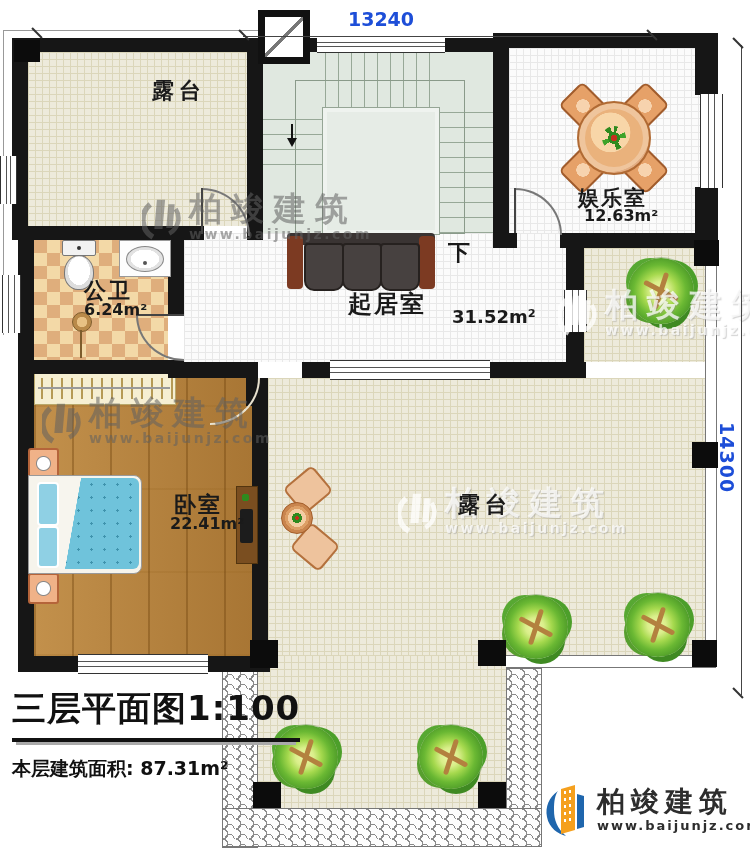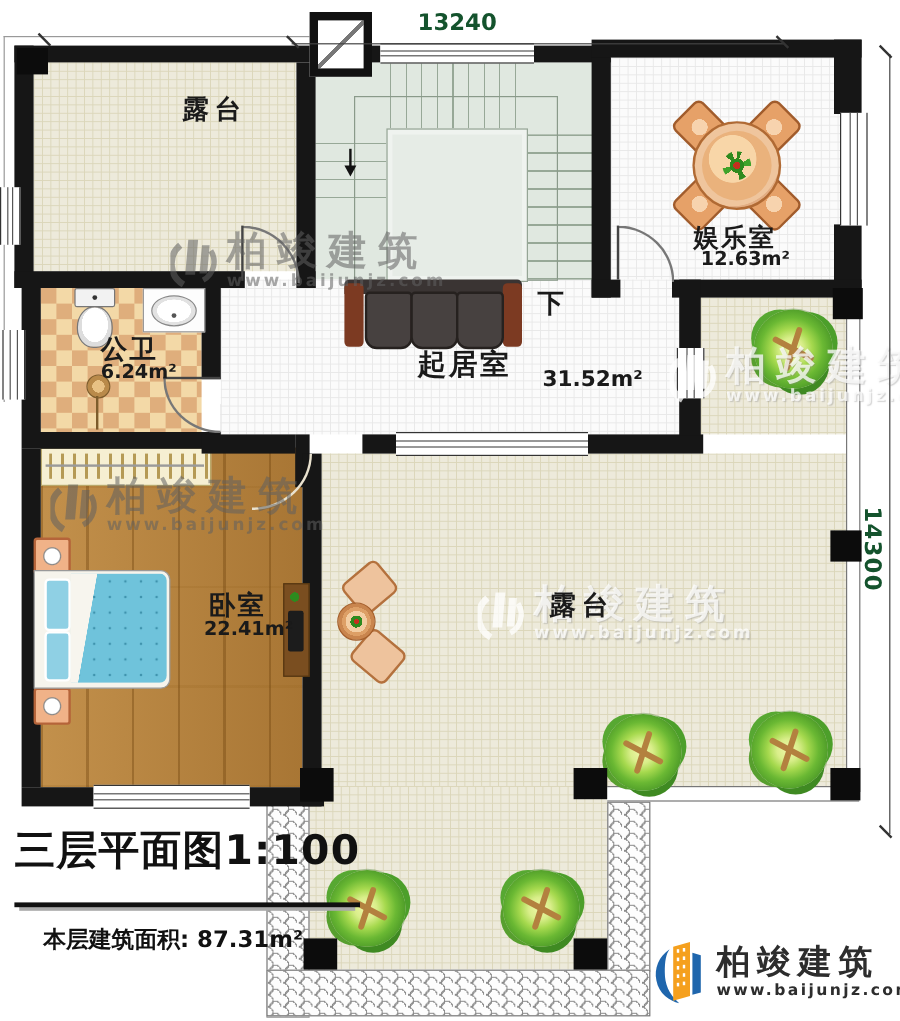--- a/index.html
+++ b/index.html
@@ -32,30 +32,30 @@
   .tree{position:absolute;border-radius:50%;background:radial-gradient(circle at 48% 50%,#f0f7a8 0%,#d9ee8a 20%,#a6d94e 36%,#6ab833 55%,#4c9a28 74%,#3c7d20 100%);box-shadow:11px -5px 0 -7px #4c9f2a,-10px 7px 0 -8px #579f2e,5px 13px 0 -8px #3f8a22,-11px -9px 0 -9px #57a832,0 0 0 1px rgba(60,120,40,.35);}
   .tree::before,.tree::after{content:"";position:absolute;left:50%;top:50%;background:#b3813f;border-radius:3px;}
   .tree::before{width:58%;height:8%;transform:translate(-50%,-50%) rotate(28deg);}
   .tree::after{width:8%;height:58%;transform:translate(-50%,-50%) rotate(18deg);}
   .chair{background:#e6a168;border:2px solid #a15c2c;border-radius:6px;background-image:radial-gradient(circle at 50% 50%,#f7d3ae 0 30%,transparent 31%);}
   .cushion{background:#474140;border:2px solid #26211f;border-radius:4px 4px 10px 10px;}
   .arm{background:#7c3a22;border-radius:4px;}
   
   .room-lb{color:#1a1a1a;font-weight:bold;letter-spacing:5px;font-size:22px;white-space:nowrap;}
   .room-ar{color:#1a1a1a;font-weight:bold;font-size:16px;white-space:nowrap;letter-spacing:0;}
-  .dim{color:#14532d;font-weight:bold;font-size:19px;}
+  .dim{color:#1d4ed8;font-weight:bold;font-size:19px;}
   .tick{position:absolute;width:14px;height:2px;background:#333;transform:rotate(45deg);}
   
   .wm{display:flex;align-items:center;gap:7px;pointer-events:none;}
   .wm-name{font-size:33px;font-weight:bold;letter-spacing:9px;line-height:1;white-space:nowrap;}
   .wm-url{font-size:14px;font-weight:bold;letter-spacing:2.5px;line-height:1.4;white-space:nowrap;}
   .wm-dark{color:rgba(96,96,96,.55);}
   .wm-light{color:rgba(255,255,255,.75);text-shadow:1px 1px 1px rgba(130,130,130,.35);}
   
-  .tb-title{font-size:34px;color:#111;font-weight:bold;letter-spacing:1px;display:inline-block;border-bottom:4px solid #111;box-shadow:0 7px 0 -4px #aaa;padding-bottom:20px;white-space:nowrap;}
+  .tb-title{font-size:34px;color:#111;font-weight:bold;letter-spacing:1px;display:inline-block;border-bottom:4px solid #111;box-shadow:0 7px 0 -4px #aaa;padding-bottom:6px;white-space:nowrap;}
   .tb-line{font-size:19px;color:#111;font-weight:bold;margin-top:9px;white-space:nowrap;}
   .brand-name{font-size:28px;font-weight:bold;color:#2d2d2d;letter-spacing:6px;line-height:1.1;white-space:nowrap;}
   .brand-url{font-size:13px;font-weight:bold;color:#2d2d2d;letter-spacing:2px;white-space:nowrap;}
 </style>
 </head>
 <body>
 
 <div id="plan">
 
   <div class="abs grid-cream" style="left:28px;top:52px;width:219px;height:174px"></div>
@@ -259,21 +259,21 @@
   <div class="tick" style="left:237px;top:34px"></div>
   <div class="tick" style="left:645px;top:34px"></div>
   <div class="tick" style="left:30px;top:32px"></div>
   <div class="abs" style="left:741px;top:45px;width:1px;height:650px;background:#444"></div>
   <div class="tick" style="left:731px;top:42px"></div>
   <div class="tick" style="left:731px;top:692px"></div>
   <div class="abs dim" style="left:716px;top:422px;writing-mode:vertical-rl;letter-spacing:1px">14300</div>
 
   <div class="abs" style="left:12px;top:686px;width:260px">
     <div class="tb-title"><span>三层平面图</span><span>1:100</span></div>
-    <div class="tb-line" style="margin-left:24px;margin-top:14px">本层建筑面积: 87.31m²</div>
+    <div class="tb-line" style="margin-top:14px">本层建筑面积: 87.31m²</div>
   </div>
 
   <div class="abs" style="left:542px;top:782px;display:flex;align-items:center;gap:9px">
     <svg width="46" height="56" viewBox="0 0 46 56">
       <path d="M16 9 C7 15 3 25 5 35 C7 46 16 52 24 54 C15 46 12 38 12 28 C12 19 13 13 16 9 Z" fill="#1f66ad"></path>
       <path d="M19 7 L33 3 L33 48 L19 52 Z" fill="#f5a01e"></path>
       <path d="M35 12 L42 14 L42 45 L35 47 Z" fill="#1f66ad"></path>
       <g fill="#fff">
         <rect x="22" y="9" width="2" height="3"></rect>
           <rect x="27" y="8" width="2" height="3"></rect>

